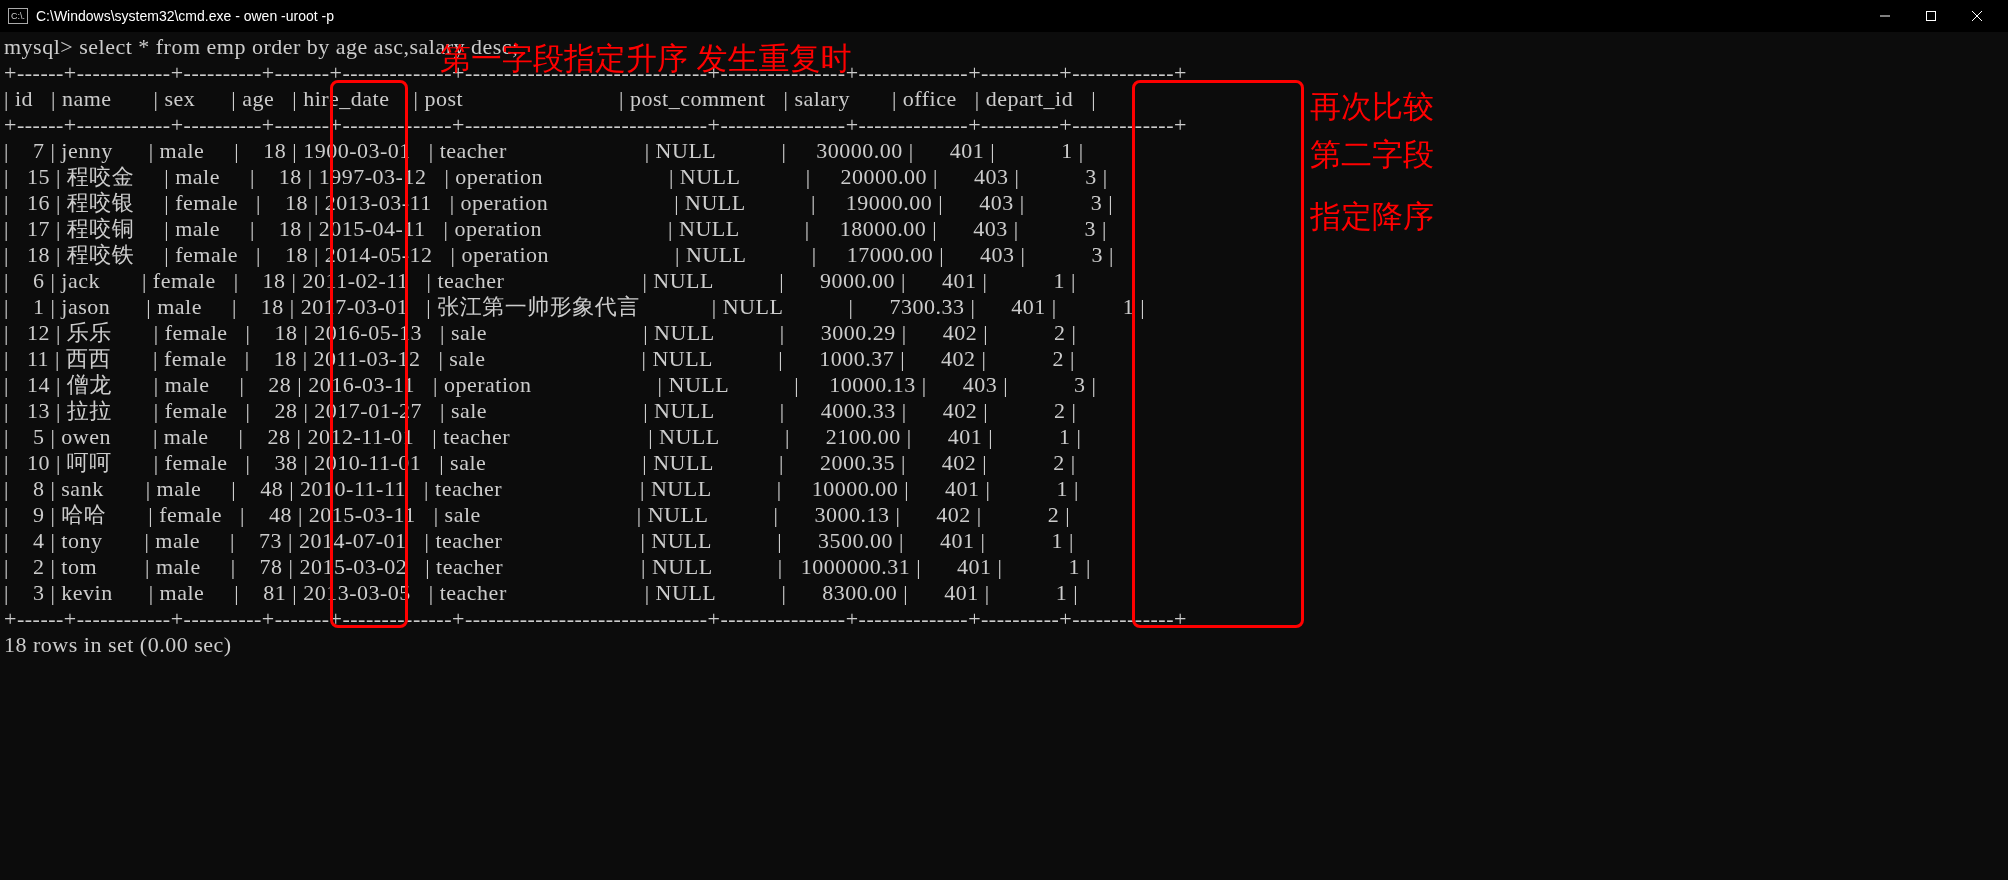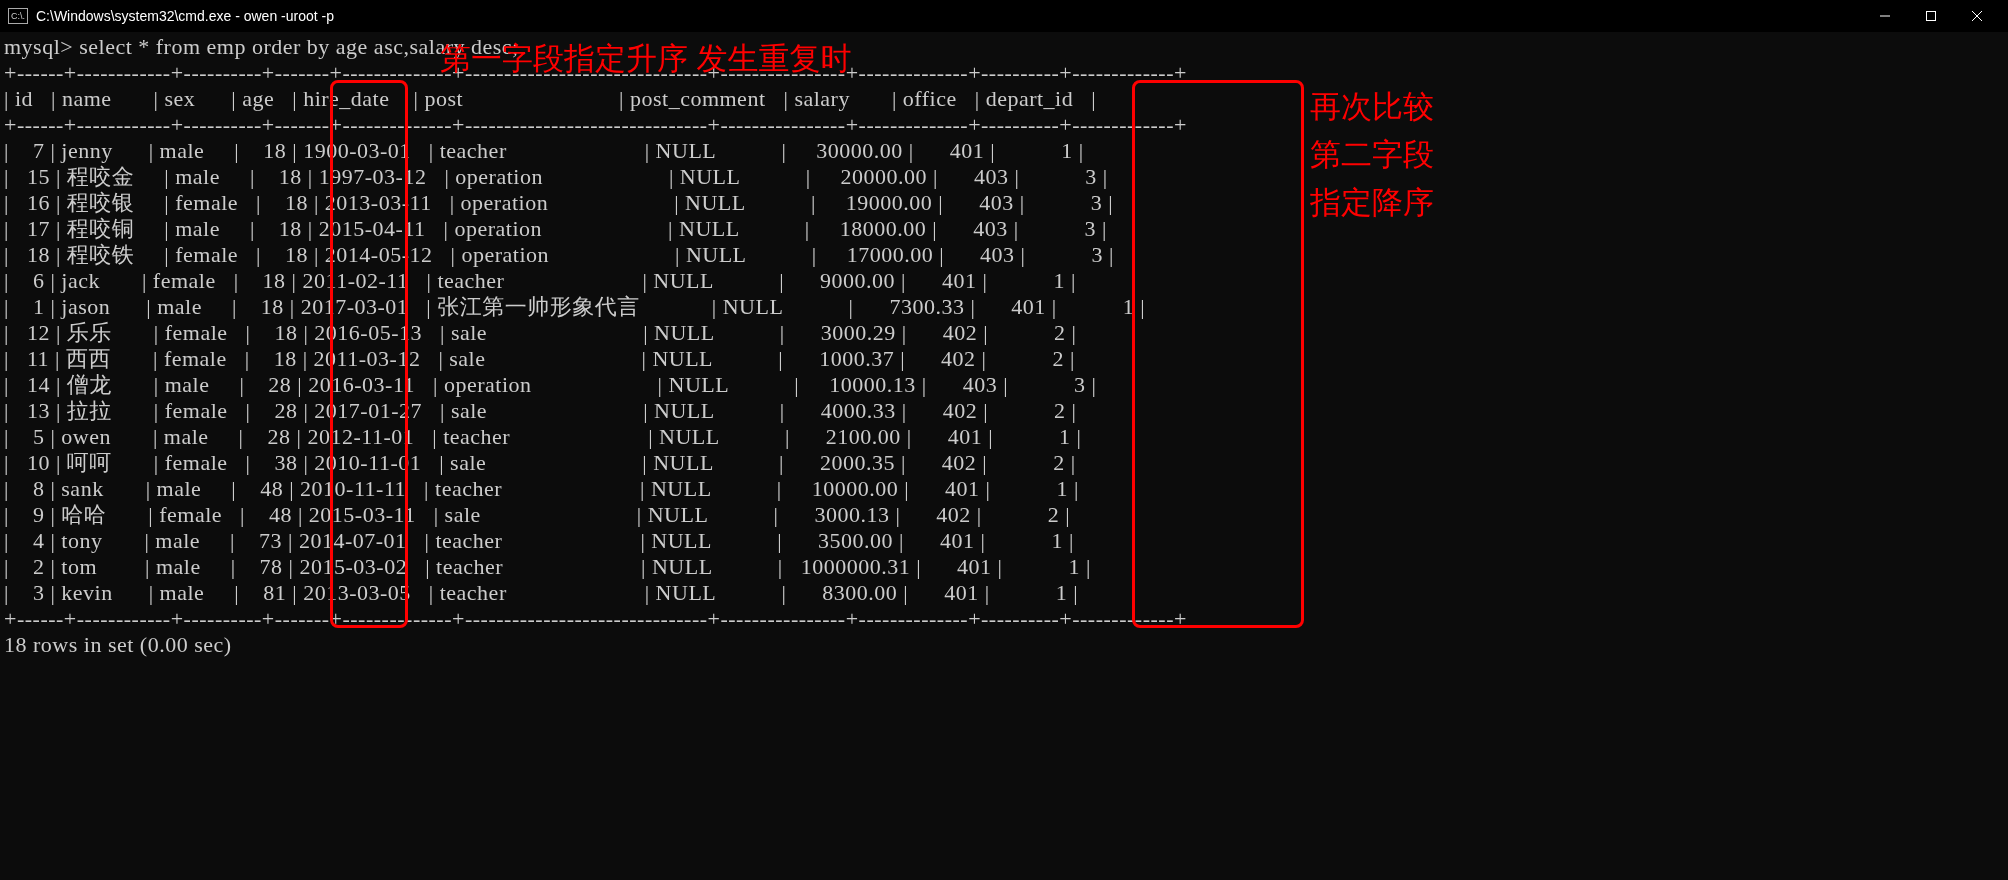--- a/index.html
+++ b/index.html
@@ -124,13 +124,13 @@
 +------+------------+----------+-------+--------------+-------------------------------+----------------+--------------+----------+-------------+
 18 rows in set (0.00 sec)
 </div>
 
 <div class="red-box" style="left:330px; top:80px; width:78px; height:548px;"></div>
 <div class="red-box" style="left:1132px; top:80px; width:172px; height:548px;"></div>
 
 <div class="annotation" style="left:440px; top:38px;">第一字段指定升序 发生重复时</div>
 <div class="annotation" style="left:1310px; top:86px;">再次比较</div>
 <div class="annotation" style="left:1310px; top:134px;">第二字段</div>
-<div class="annotation" style="left:1310px; top:182px;text-align:center;">指定降序</div>
+<div class="annotation" style="left:1310px; top:196px;text-align:center;">指定降序</div>
 
 </body></html>

